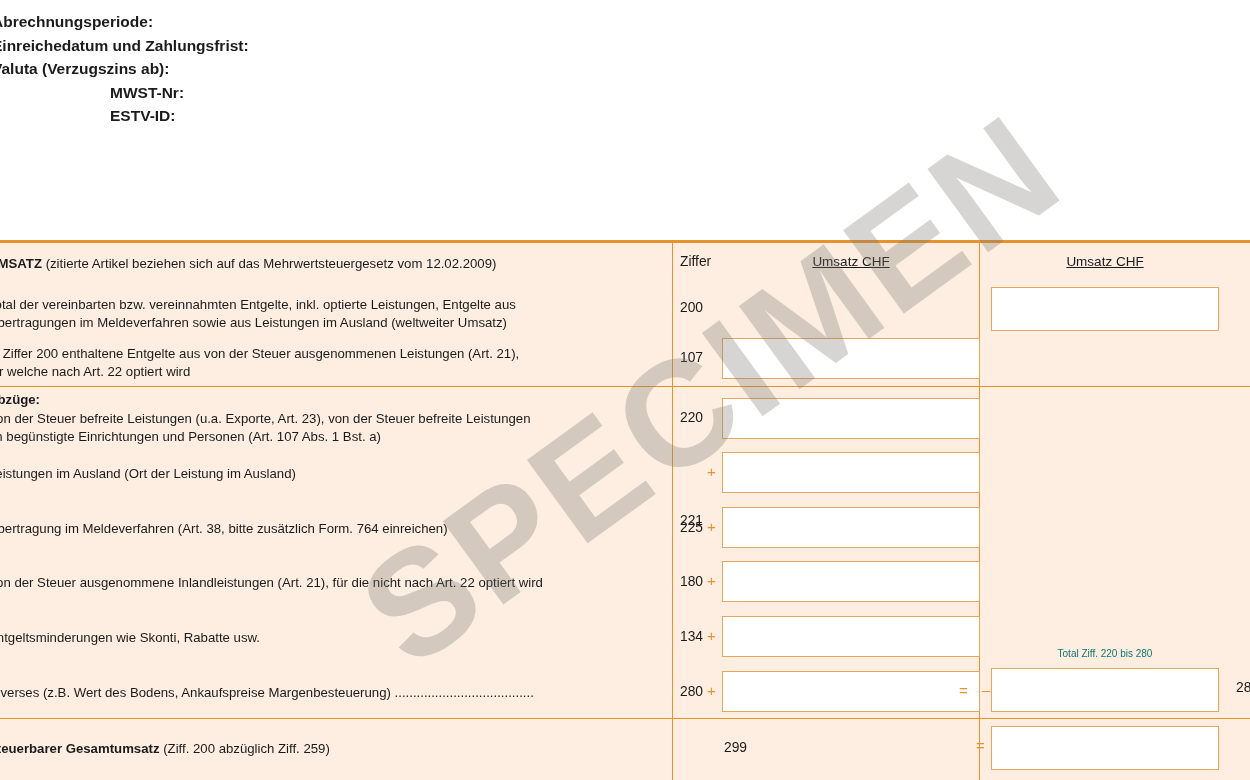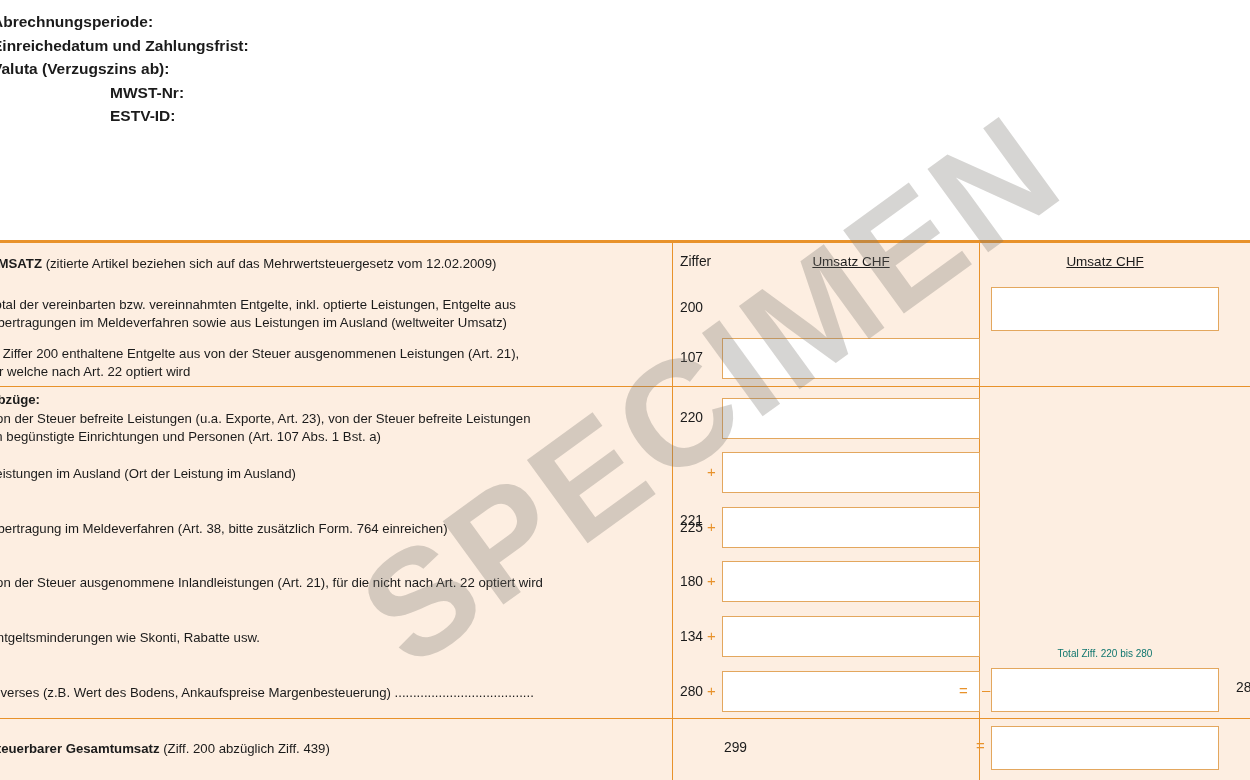--- a/index.html
+++ b/index.html
@@ -238,21 +238,21 @@
   <div class="sign" style="left:719px; top:439px;">+</div>
   <div class="inp c1" style="top:428px;"></div>
 
   <div class="totlabel" style="left:1003px; top:405px; width:228px; text-align:center;">Total Ziff. 220 bis 280</div>
   <div class="sign" style="left:971px; top:439px;">=</div>
   <div class="sign" style="left:994px; top:438px;">–</div>
   <div class="inp c2" style="top:425px;"></div>
   <div class="cut-digit" style="left:1248px; top:437px; width:20px;">289</div>
 
   <div class="desc" style="top:497px;">
-    <b>Steuerbarer Gesamtumsatz</b><span class="reg"> (Ziff. 200 abzüglich Ziff. 439)</span>
+    <b>Steuerbarer Gesamtumsatz</b><span class="reg"> (Ziff. 200 abzüglich Ziff. 259)</span>
   </div>
   <div class="ziffer" style="top:497px;margin-left:44px;">299</div>
   <div class="sign" style="left:988px; top:494px;">=</div>
   <div class="inp c2" style="top:483px;"></div>
 
 </div>
 
 <div id="watermark">
   <div class="wm-text">SPECIMEN</div>
 </div>

